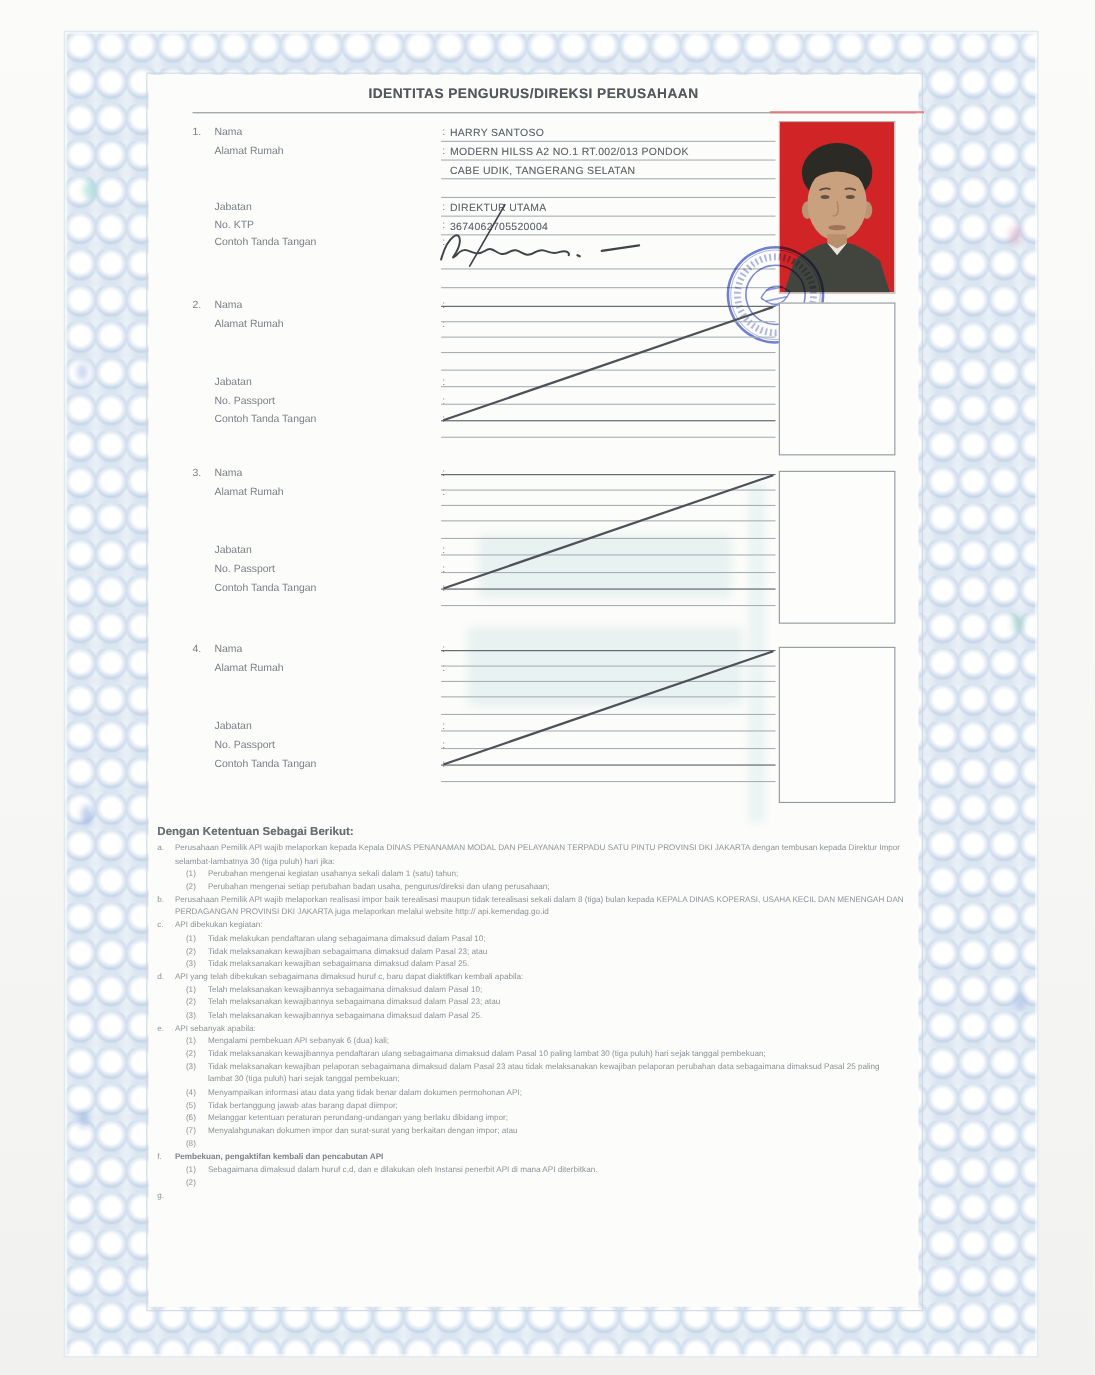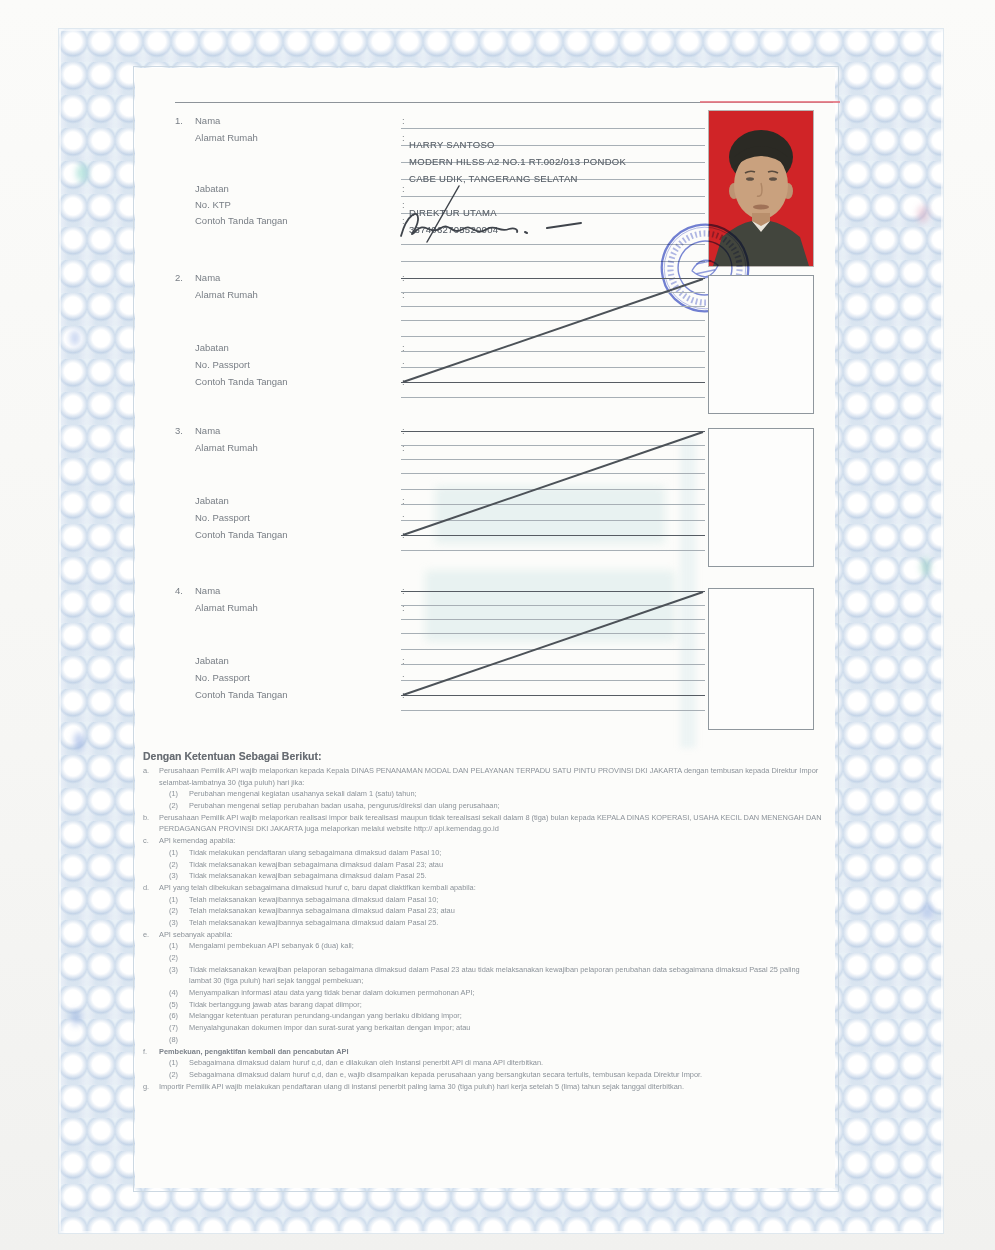--- a/index.html
+++ b/index.html
@@ -22,21 +22,21 @@
   .smudge{position:absolute;border-radius:50%;filter:blur(3px);pointer-events:none;}
   
   .title{position:absolute;left:0;top:10px;width:100%;text-align:center;font-size:12.5px;font-weight:bold;letter-spacing:.4px;color:#53585d;text-shadow:0 0 .6px rgba(83,88,93,.55);}
   .title-rule{position:absolute;left:40px;right:2px;top:34px;border-top:1.4px solid #8d9399;height:0;}
   
   .secnum{position:absolute;left:40px;font-size:9.5px;color:#787e85;}
   .flabel{position:absolute;left:60px;font-size:9.5px;color:#787e85;white-space:nowrap;}
   .colon{position:absolute;left:267px;font-size:9.5px;color:#7b8187;}
   .vline{position:absolute;left:266px;width:304px;height:0;border-top:1px solid #a7afb5;}
   .vline.thick{border-top:1.8px solid #565c63;}
-  .fvalue{position:absolute;left:274px;font-size:9.5px;letter-spacing:.3px;color:#5d646c;white-space:nowrap;text-shadow:0 0 .4px rgba(93,100,108,.4);margin-top:23px;}
+  .fvalue{position:absolute;left:274px;font-size:9.5px;letter-spacing:.3px;color:#5d646c;white-space:nowrap;text-shadow:0 0 .4px rgba(93,100,108,.4);}
   .photo-box{position:absolute;left:573px;width:104px;background:#fdfdfc;border:1px solid #8f979d;}
   .photo{position:absolute;left:573px;top:42px;width:104px;height:155px;border:1px solid #b9b4b2;overflow:hidden;filter:blur(.3px);}
   .red-line{position:absolute;left:565px;top:33px;width:140px;height:2px;background:#e4737f;opacity:.85;}
   .strike{position:absolute;left:266px;width:304px;height:106px;}
   .sig{position:absolute;left:262px;top:112px;width:240px;height:68px;}
   .stamp{position:absolute;left:522px;top:152px;width:96px;height:96px;transform:rotate(-12deg);mix-blend-mode:multiply;opacity:.9;}
   
   .wm{position:absolute;background:rgba(165,210,208,.22);filter:blur(4px);border-radius:4px;pointer-events:none;}
   .wm2{position:absolute;background:rgba(150,200,215,.14);filter:blur(3px);pointer-events:none;}
   
@@ -63,20 +63,21 @@
   <div class="smudge" style="left:917px;top:205px;width:12px;height:18px;background:#d79ab4;opacity:.4;"></div>
   <div class="smudge" style="left:920px;top:558px;width:11px;height:18px;background:#86c8b8;opacity:.45;"></div>
   <div class="smudge" style="left:922px;top:903px;width:11px;height:17px;background:#8aa6e0;opacity:.45;"></div>
 
   <div class="paper">
 
     <div class="wm" style="left:300px;top:418px;width:230px;height:58px;"></div>
     <div class="wm" style="left:290px;top:502px;width:250px;height:72px;"></div>
     <div class="wm2" style="left:545px;top:370px;width:16px;height:310px;"></div>
 
+    <div class="title">IDENTITAS PENGURUS/DIREKSI PERUSAHAAN</div>
     <div class="title-rule"></div>
 
     <span class="secnum" style="top:47px;">1.</span>
     <span class="flabel" style="top:47px;">Nama</span>
     <span class="flabel" style="top:64px;">Alamat Rumah</span>
     <span class="flabel" style="top:115px;">Jabatan</span>
     <span class="flabel" style="top:131px;">No. KTP</span>
     <span class="flabel" style="top:147px;">Contoh Tanda Tangan</span>
     <span class="colon" style="top:47px;">:</span>
     <span class="colon" style="top:64px;">:</span>
@@ -229,21 +230,21 @@
           <span class="t-text">Perubahan mengenai setiap perubahan badan usaha, pengurus/direksi dan ulang perusahaan;</span>
         </div>
 
       <div class="t-item">
           <span class="t-key">b.</span>
           <span class="t-text">Perusahaan Pemilik API wajib melaporkan realisasi impor baik terealisasi maupun tidak terealisasi sekali dalam 8 (tiga) bulan kepada KEPALA DINAS KOPERASI, USAHA KECIL DAN MENENGAH DAN PERDAGANGAN PROVINSI DKI JAKARTA juga melaporkan melalui website http:// api.kemendag.go.id</span>
         </div>
 
       <div class="t-item">
           <span class="t-key">c.</span>
-          <span class="t-text">API kemendag apabila:</span>
+          <span class="t-text">API dibekukan kegiatan:</span>
         </div>
       <div class="t-sub">
           <span class="t-key">(1)</span>
           <span class="t-text">Tidak melakukan pendaftaran ulang sebagaimana dimaksud dalam Pasal 10;</span>
         </div>
       <div class="t-sub">
           <span class="t-key">(2)</span>
           <span class="t-text">Tidak melaksanakan kewajiban sebagaimana dimaksud dalam Pasal 23; atau</span>
         </div>
       <div class="t-sub">
@@ -271,20 +272,21 @@
       <div class="t-item">
           <span class="t-key">e.</span>
           <span class="t-text">API sebanyak apabila:</span>
         </div>
       <div class="t-sub">
           <span class="t-key">(1)</span>
           <span class="t-text">Mengalami pembekuan API sebanyak 6 (dua) kali;</span>
         </div>
       <div class="t-sub">
           <span class="t-key">(2)</span>
+          <span class="t-text">Tidak melaksanakan kewajibannya pendaftaran ulang sebagaimana dimaksud dalam Pasal 10 paling lambat 30 (tiga puluh) hari sejak tanggal pembekuan;</span>
         </div>
       <div class="t-sub">
           <span class="t-key">(3)</span>
           <span class="t-text">Tidak melaksanakan kewajiban pelaporan sebagaimana dimaksud dalam Pasal 23 atau tidak melaksanakan kewajiban pelaporan perubahan data sebagaimana dimaksud Pasal 25 paling lambat 30 (tiga puluh) hari sejak tanggal pembekuan;</span>
         </div>
       <div class="t-sub">
           <span class="t-key">(4)</span>
           <span class="t-text">Menyampaikan informasi atau data yang tidak benar dalam dokumen permohonan API;</span>
         </div>
       <div class="t-sub">
@@ -306,23 +308,21 @@
       <div class="t-item">
           <span class="t-key">f.</span>
           <span class="t-text t-bold">Pembekuan, pengaktifan kembali dan pencabutan API</span>
         </div>
       <div class="t-sub">
           <span class="t-key">(1)</span>
           <span class="t-text">Sebagaimana dimaksud dalam huruf c,d, dan e dilakukan oleh Instansi penerbit API di mana API diterbitkan.</span>
         </div>
       <div class="t-sub">
           <span class="t-key">(2)</span>
-          <span class="t-text">Sebagaimana dimaksud dalam huruf c,d, dan e, wajib disampaikan kepada perusahaan yang bersangkutan secara tertulis, tembusan kepada Direktur Impor.</span>
         </div>
 
       <div class="t-item">
           <span class="t-key">g.</span>
-          <span class="t-text">Importir Pemilik API wajib melakukan pendaftaran ulang di instansi penerbit paling lama 30 (tiga puluh) hari kerja setelah 5 (lima) tahun sejak tanggal diterbitkan.</span>
         </div>
     </div>
 
   </div>
 </div>
 
 </body></html>

